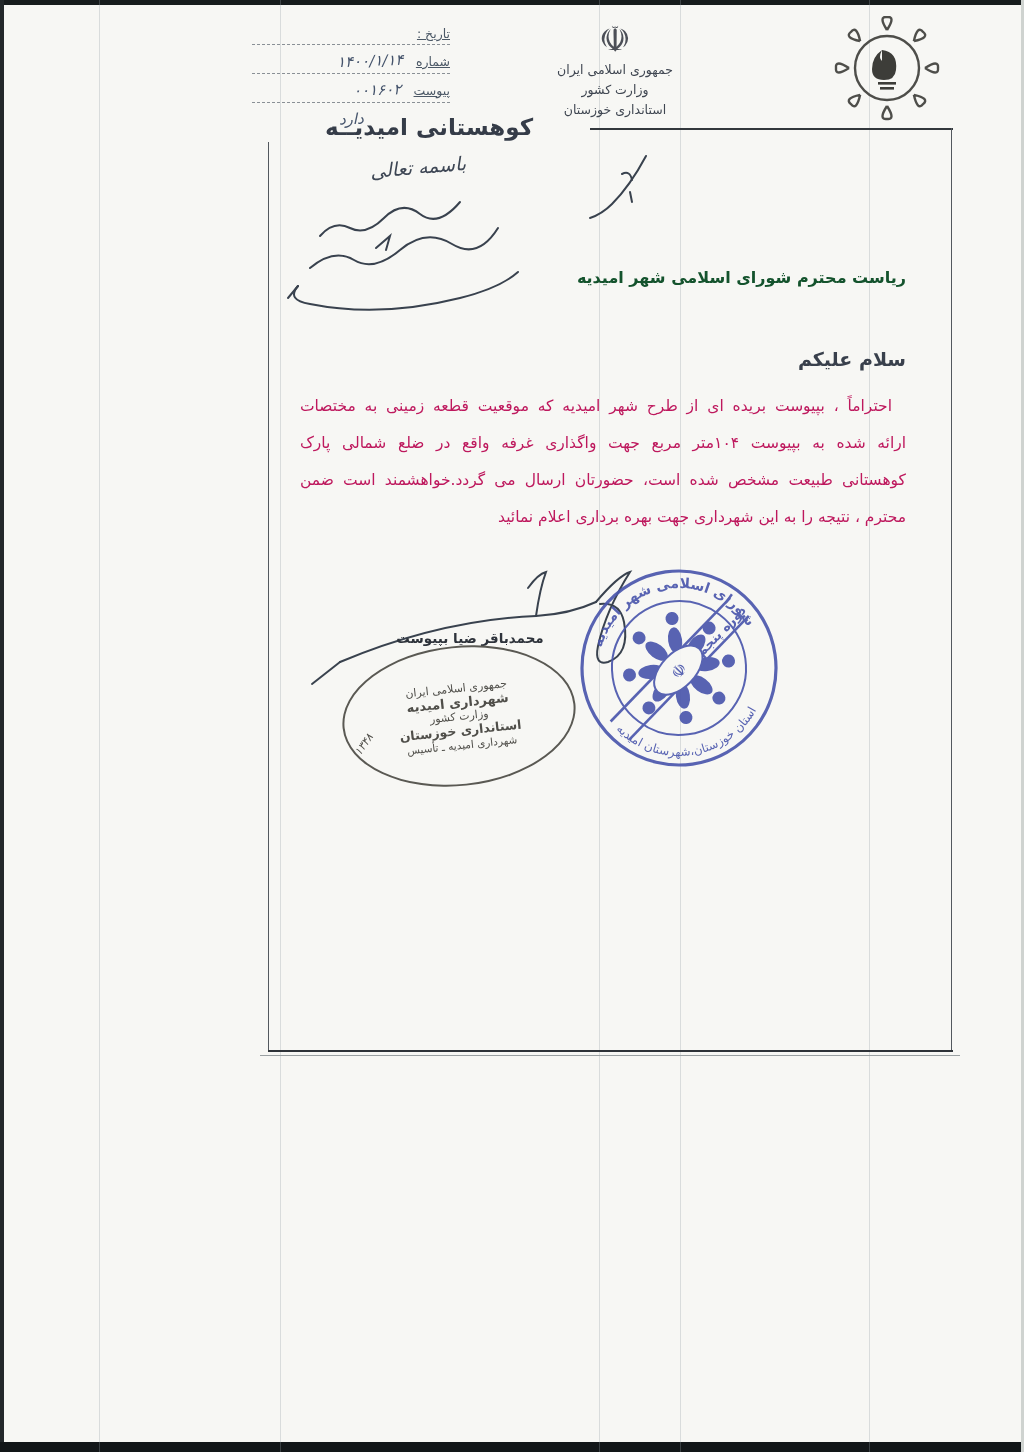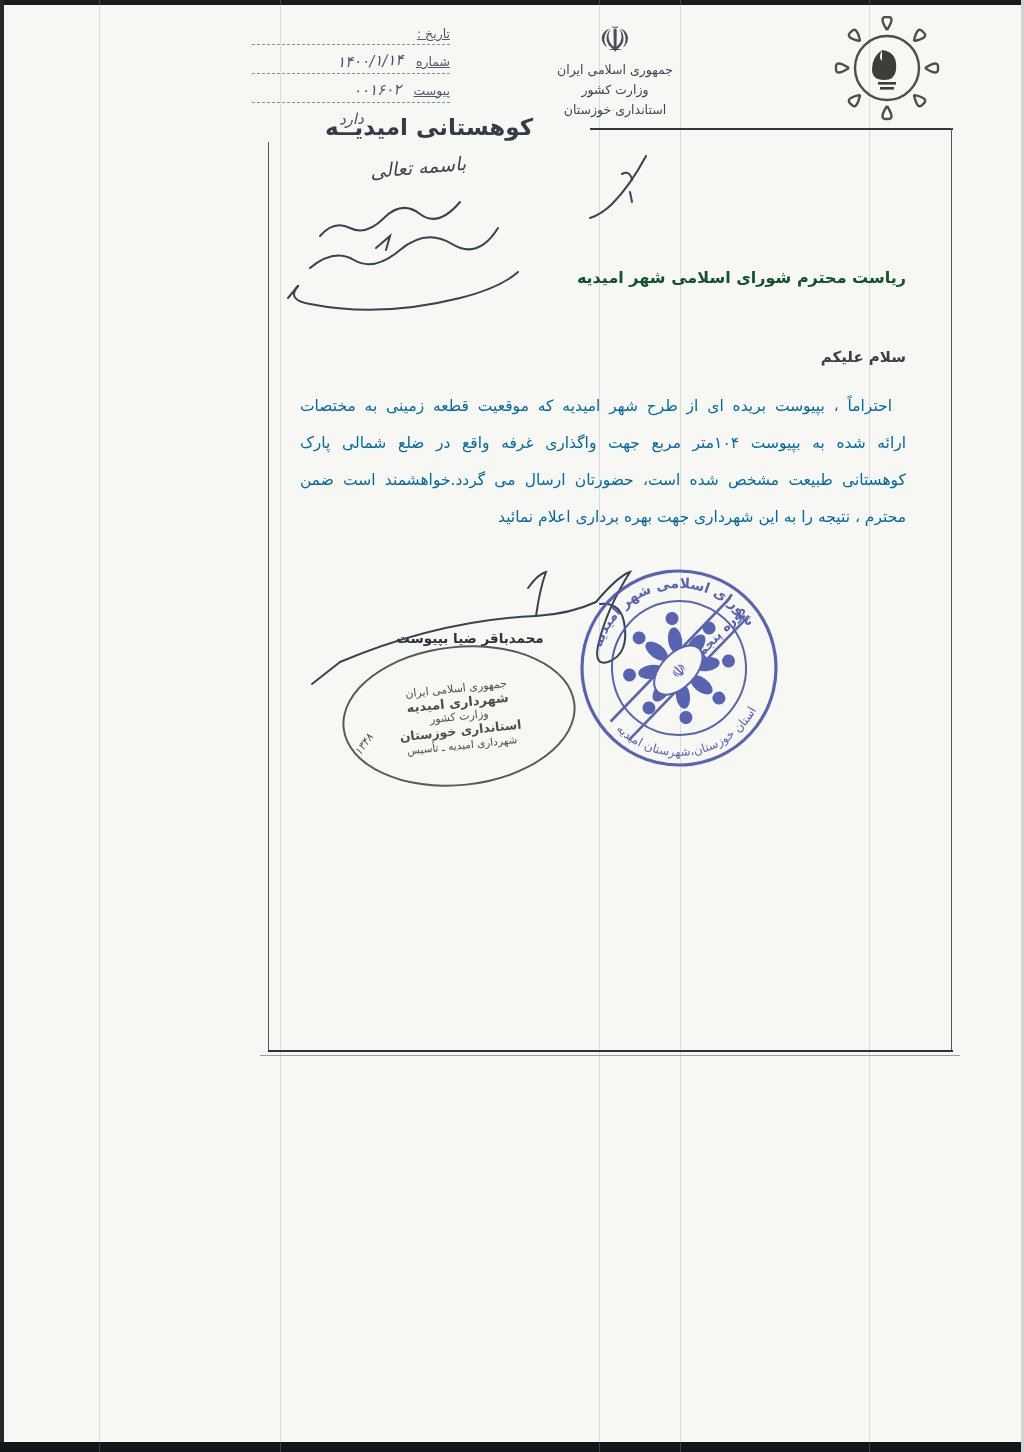--- a/index.html
+++ b/index.html
@@ -46,22 +46,22 @@
 
   
   .hw-besmeleh { position:absolute; left:338px; top:156px; width:160px; direction:rtl; text-align:center;
                  font-size:19px; color:#3d4654; font-style:italic; transform:rotate(-5deg); letter-spacing:3px; }
   .scrawl { position:absolute; pointer-events:none; }
   .scrawl path { fill:none; stroke:#39424e; stroke-width:2; stroke-linecap:round; }
 
   
   .content { position:absolute; left:300px; top:268px; width:606px; direction:rtl; }
   .recipient { font-weight:bold; font-size:16px; color:#14532d; text-align:right; }
-  .salutation { position:absolute; top:80px; right:0; font-weight:bold; font-size:15px; color:#39404c; letter-spacing:1px;text-align:right; }
-  .bodytext { position:absolute; top:120px; right:0; width:606px; font-size:15.5px; color:#0369a1; }
+  .salutation { position:absolute; top:80px; right:0; font-weight:bold; font-size:19px; color:#39404c; letter-spacing:1px;text-align:right; }
+  .bodytext { position:absolute; top:120px; right:0; width:606px; font-size:15.5px; color:#be185d; }
   .bodytext .ln { height:37px; line-height:37px; text-align:justify; text-align-last:justify; white-space:nowrap; }
   .bodytext .ln.first { padding-right:14px; }
   .bodytext .ln.last { text-align-last:right; white-space:normal; }
 
   
   .signame { position:absolute; left:372px; top:630px; width:196px; text-align:center;
              font-weight:bold; font-size:13.5px; color:#2e333b; direction:rtl; }
 
   
   .ovalstamp { position:absolute; left:342px; top:646px; width:234px; height:140px;

